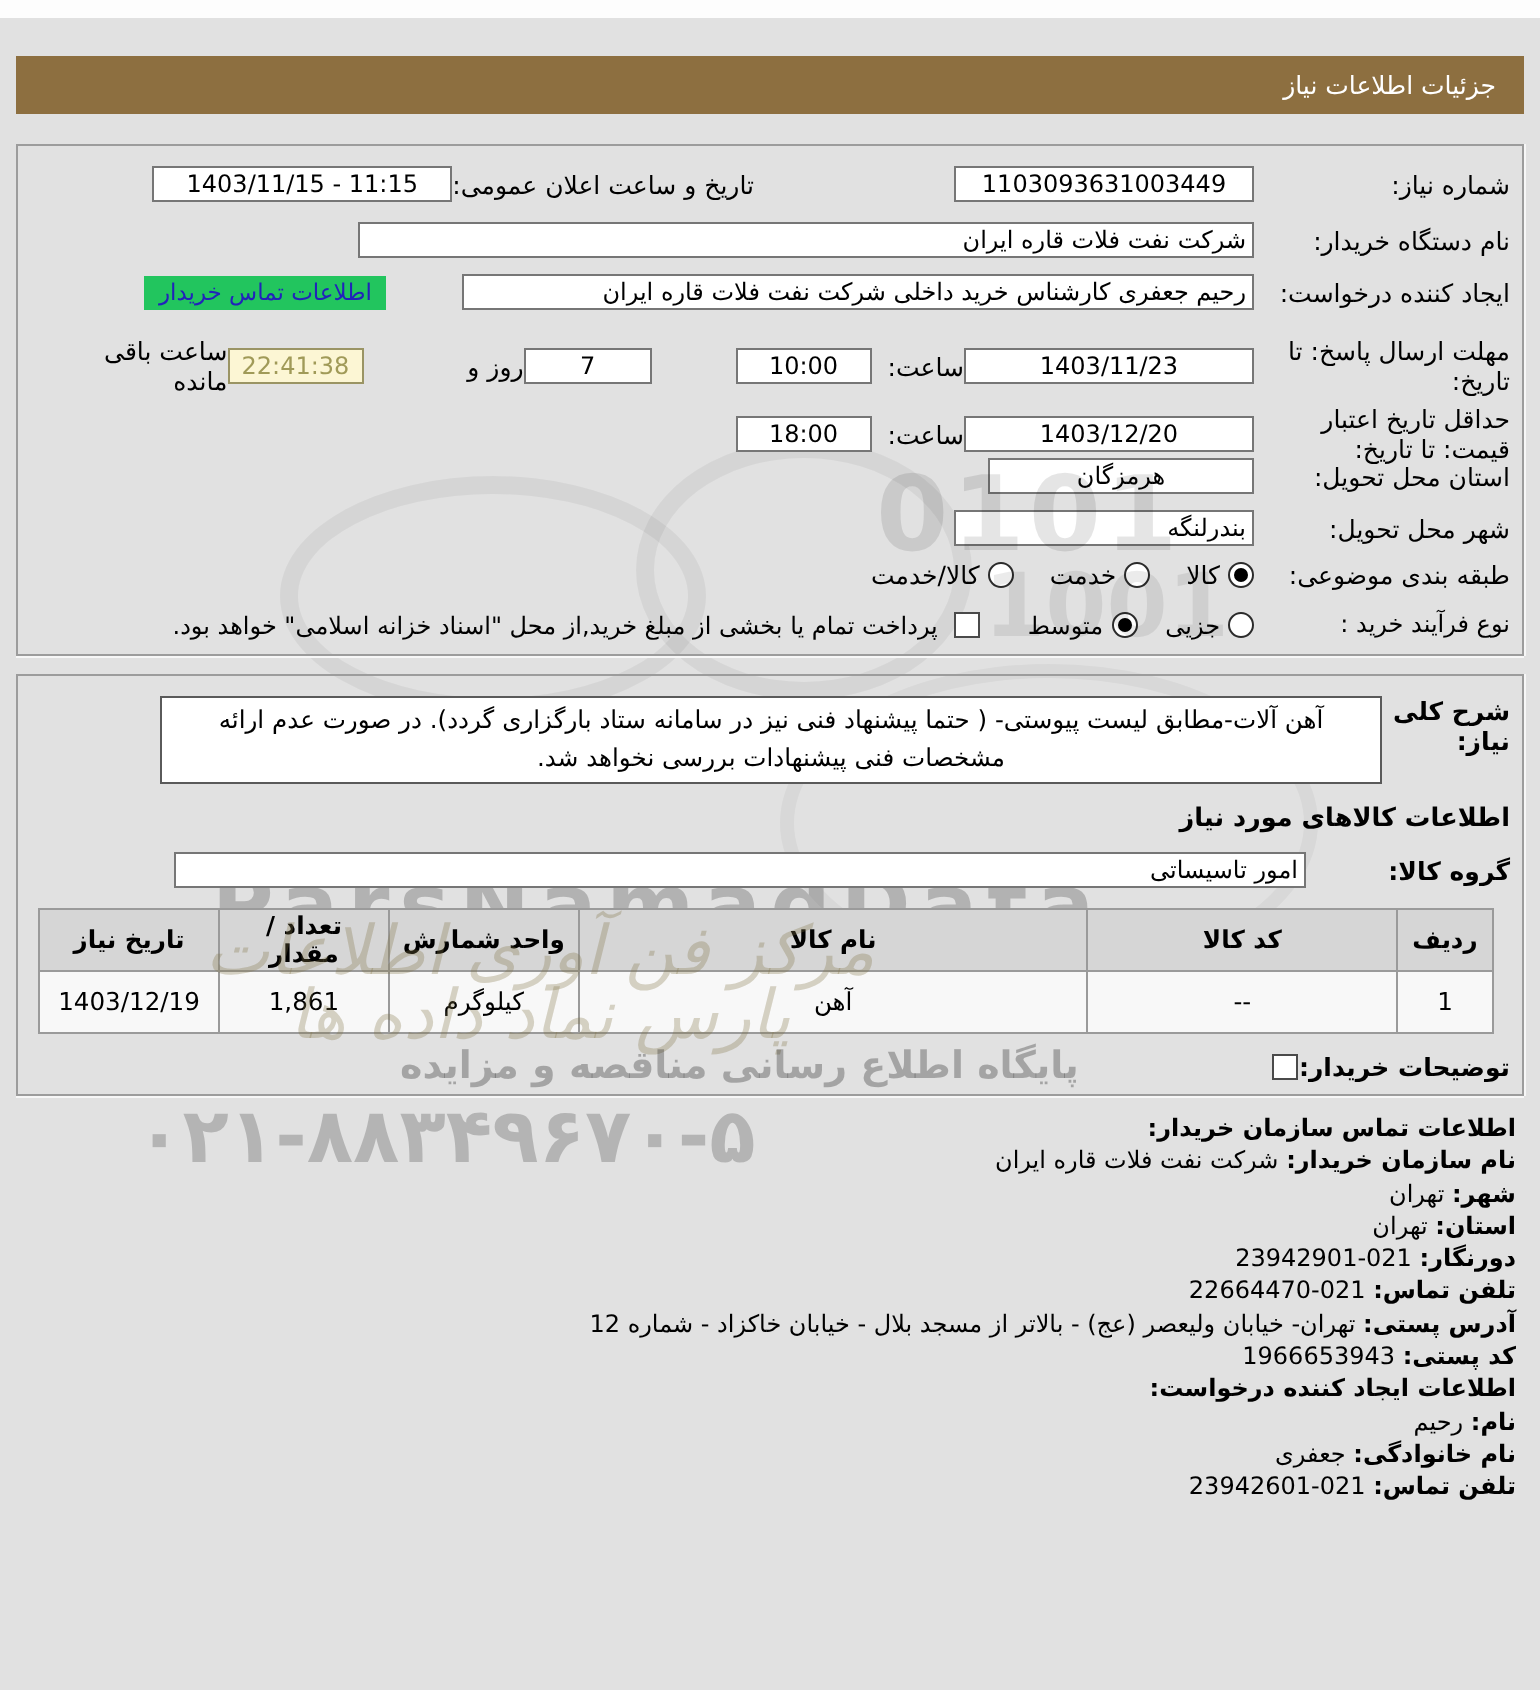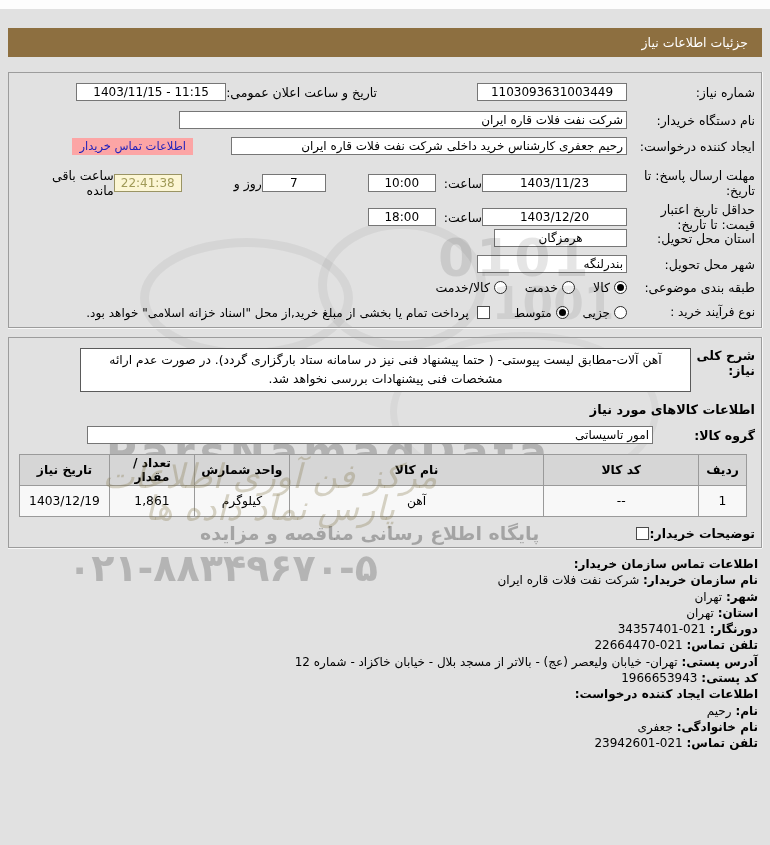--- a/index.html
+++ b/index.html
@@ -13,21 +13,21 @@
   #boxA{top:72px;height:256px;}
   #boxB{top:337px;height:211px;}
   .row{position:absolute;right:6px;left:6px;display:flex;align-items:center;font-size:12.5px;color:#000;}
   .lbl{width:128px;flex:none;text-align:right;line-height:15px;}
   .blbl{font-weight:bold;}
   .inp{background:#fff;border:1px solid #767676;height:18px;line-height:17px;font-size:12px;
        padding:0 3px;box-sizing:border-box;flex:none;overflow:hidden;white-space:nowrap;}
   .num{direction:ltr;text-align:center;}
   .rt{text-align:right;}
   .timer{background:#fcf6d4;color:#a09a58;border:1px solid #9a9464;}
-  .linkbtn{background:#fca5a5;color:#2222bb;font-size:11.5px;height:17px;line-height:17px;
+  .linkbtn{background:#22c55e;color:#2222bb;font-size:11.5px;height:17px;line-height:17px;
            padding:0 7px;flex:none;cursor:pointer;}
   .radio{width:13px;height:13px;border:1px solid #2b2b2b;border-radius:50%;background:#fff;flex:none;
          display:inline-flex;align-items:center;justify-content:center;box-sizing:border-box;}
   .radio.on::after{content:"";width:7px;height:7px;border-radius:50%;background:#000;}
   .chk{width:13px;height:13px;border:1px solid #4a4a4a;background:#fff;flex:none;box-sizing:border-box;}.gap6{margin-left:6px;}.gap8{margin-left:8px;}
   .optlbl{margin-left:18px;margin-right:4px;}
   .descbox{background:#fff;border:1px solid #5a5a5a;width:611px;height:44px;box-sizing:border-box;
            font-size:12.3px;line-height:19px;text-align:center;padding:2px 8px;overflow:hidden;}
   .heading{position:absolute;right:6px;font-weight:bold;font-size:12.8px;}
   table.goods{position:absolute;top:116px;right:14px;border-collapse:collapse;width:728px;
@@ -194,21 +194,21 @@
       <div class="blbl">توضیحات خریدار:</div>
       <span class="chk z2 gap6"></span>
     </div>
   </div>
 
   <div class="contact">
     <div class="cl"><b>اطلاعات تماس سازمان خریدار:</b></div>
     <div class="cl"><b>نام سازمان خریدار:</b> <span>شرکت نفت فلات قاره ایران</span></div>
     <div class="cl"><b>شهر:</b> <span>تهران</span></div>
     <div class="cl"><b>استان:</b> <span>تهران</span></div>
-    <div class="cl"><b>دورنگار:</b> <span class="ltrv">34357401-021</span></div>
+    <div class="cl"><b>دورنگار:</b> <span class="ltrv">23942901-021</span></div>
     <div class="cl"><b>تلفن تماس:</b> <span class="ltrv">22664470-021</span></div>
     <div class="cl"><b>آدرس پستی:</b> <span>تهران- خیابان ولیعصر (عج) - بالاتر از مسجد بلال - خیابان خاکزاد - شماره 12</span></div>
     <div class="cl"><b>کد پستی:</b> <span>1966653943</span></div>
     <div class="cl"><b>اطلاعات ایجاد کننده درخواست:</b></div>
     <div class="cl"><b>نام:</b> <span>رحیم</span></div>
     <div class="cl"><b>نام خانوادگی:</b> <span>جعفری</span></div>
     <div class="cl"><b>تلفن تماس:</b> <span class="ltrv">23942601-021</span></div>
   </div>
 
 </div>

